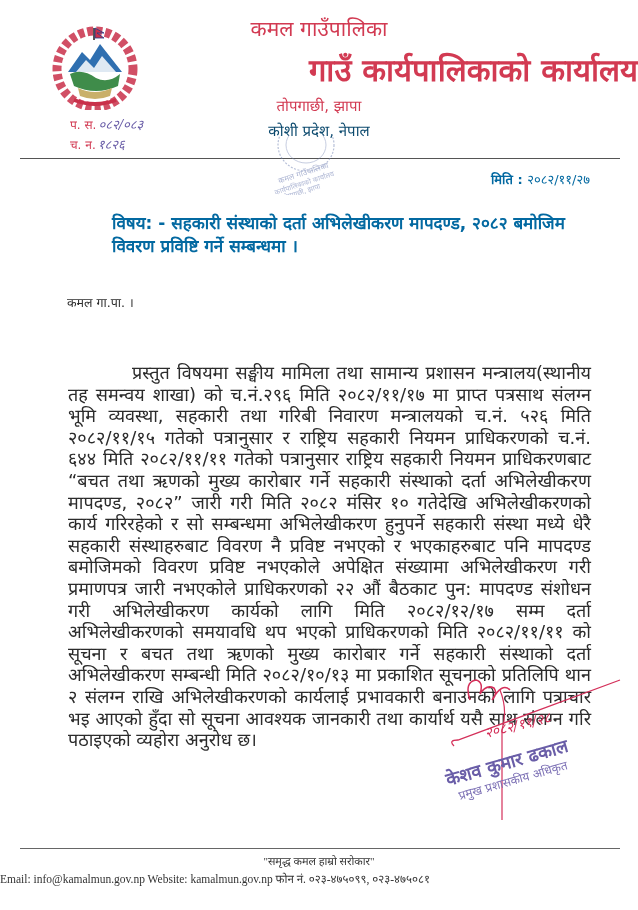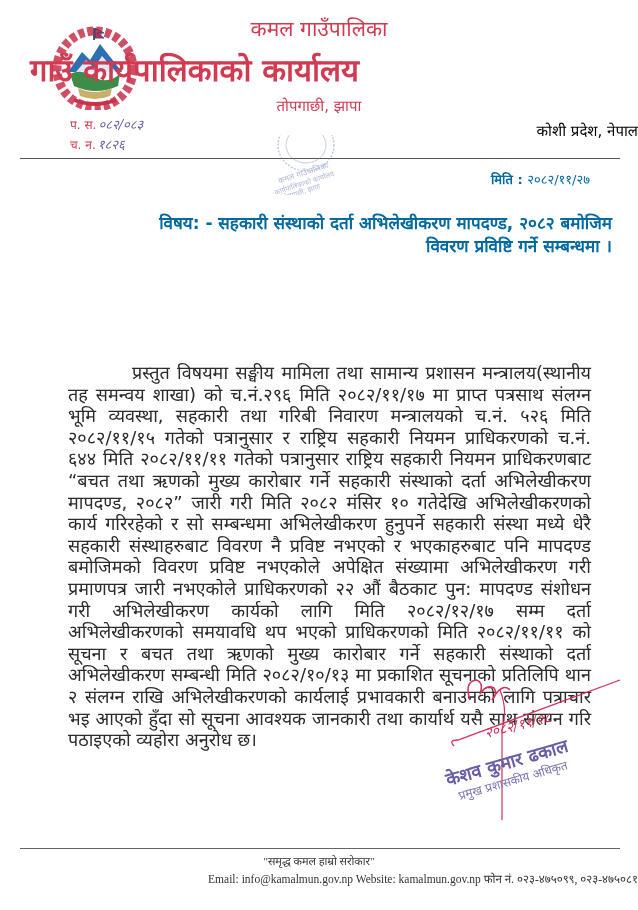--- a/index.html
+++ b/index.html
@@ -1,30 +1,30 @@
 <!DOCTYPE html>
 <html><head>
 <meta charset="utf-8">
 <style>
   html, body { margin: 0; padding: 0; background: #ffffff; }
   body {
     width: 638px; height: 910px; position: relative; overflow: hidden;
     font-family: "DejaVu Sans", "Liberation Sans", sans-serif;
     color: #2b2b2b;
   }
-  .abs { position: absolute; text-align: right; }
+  .abs { position: absolute; }
 
   
   .emblem { left: 52px; top: 24px; width: 86px; height: 86px; }
 
   
   .hdr-line1 { left: 0; width: 638px; top: 14px; text-align: center; color: #d23a52; font-size: 21px; padding-left: 0; }
-  .hdr-line2 { left: 0; width: 638px; top: 48px; text-align: left; color: #d23a52; font-size: 31px; font-weight: bold; padding-left: 30px; box-sizing: border-box; }
+  .hdr-line2 { left: 0; width: 638px; top: 48px; text-align: right; color: #d23a52; font-size: 31px; font-weight: bold; padding-left: 30px; box-sizing: border-box; }
   .hdr-line3 { left: 0; width: 638px; top: 95px; text-align: center; color: #d23a52; font-size: 15px; }
-  .hdr-line4 { left: 0; width: 638px; top: 120px; text-align: right; color: #000000; font-size: 15px; }
+  .hdr-line4 { left: 0; width: 638px; top: 120px; text-align: center; color: #0c4a6e; font-size: 15px; }
 
   .ref { left: 70px; color: #d23a52; font-size: 12px; }
   .ref .hand { color: #6a5ea8; font-family: "DejaVu Serif", serif; font-style: italic; font-size: 13px; margin-left: 2px; }
   .ref1 { top: 115px; }
   .ref2 { top: 135px; }
 
   .hr-top { left: 20px; width: 600px; top: 158px; height: 0; border-top: 1.5px solid #555; }
 
   
   .stamp1 { left: 256px; top: 135px; width: 100px; height: 60px; opacity: .55; }
@@ -86,20 +86,21 @@
 </div>
 
 <div class="abs date">
   <span>मिति :</span>
   <span class="val">२०८२/११/२७</span>
 </div>
 
 <div class="abs subject">विषय: - सहकारी संस्थाको दर्ता अभिलेखीकरण मापदण्ड, २०८२ बमोजिम विवरण प्रविष्टि गर्ने सम्बन्धमा ।</div>
 
 <div class="abs addressee">
+  <div>कमल गा.पा. ।</div>
 </div>
 
 <div class="abs body-para">प्रस्तुत विषयमा सङ्घीय मामिला तथा सामान्य प्रशासन मन्त्रालय(स्थानीय तह समन्वय शाखा) को च.नं.२९६ मिति २०८२/११/१७ मा प्राप्त पत्रसाथ संलग्न भूमि व्यवस्था, सहकारी तथा गरिबी निवारण मन्त्रालयको च.नं. ५२६ मिति २०८२/११/१५ गतेको पत्रानुसार र राष्ट्रिय सहकारी नियमन प्राधिकरणको च.नं. ६४४ मिति २०८२/११/११ गतेको पत्रानुसार राष्ट्रिय सहकारी नियमन प्राधिकरणबाट “बचत तथा ऋणको मुख्य कारोबार गर्ने सहकारी संस्थाको दर्ता अभिलेखीकरण मापदण्ड, २०८२” जारी गरी मिति २०८२ मंसिर १० गतेदेखि अभिलेखीकरणको कार्य गरिरहेको र सो सम्बन्धमा अभिलेखीकरण हुनुपर्ने सहकारी संस्था मध्ये धेरै सहकारी संस्थाहरुबाट विवरण नै प्रविष्ट नभएको र भएकाहरुबाट पनि मापदण्ड बमोजिमको विवरण प्रविष्ट नभएकोले अपेक्षित संख्यामा अभिलेखीकरण गरी प्रमाणपत्र जारी नभएकोले प्राधिकरणको २२ औं बैठकाट पुन: मापदण्ड संशोधन गरी अभिलेखीकरण कार्यको लागि मिति २०८२/१२/१७ सम्म दर्ता अभिलेखीकरणको समयावधि थप भएको प्राधिकरणको मिति २०८२/११/११ को सूचना र बचत तथा ऋणको मुख्य कारोबार गर्ने सहकारी संस्थाको दर्ता अभिलेखीकरण सम्बन्धी मिति २०८२/१०/१३ मा प्रकाशित सूचनाको प्रतिलिपि थान २ संलग्न राखि अभिलेखीकरणको कार्यलाई प्रभावकारी बनाउनको लागि पत्राचार भइ आएको हुँदा सो सूचना आवश्यक जानकारी तथा कार्यार्थ यसै साथ संलग्न  गरि पठाइएको व्यहोरा अनुरोध छ।</div>
 
 <div class="abs sig">
   <svg width="198" height="150" viewBox="0 0 198 150">
     <path d="M30 30 Q24 12 36 10 Q44 12 40 24 Q46 14 54 18 Q58 24 52 30 Q62 12 70 20" fill="none" stroke="#d4305a" stroke-width="1.5"></path>
     <path d="M14 76 Q8 70 18 70 L180 10" fill="none" stroke="#d4305a" stroke-width="1.3"></path>
     <path d="M60 20 Q68 40 62 60 L62 150" fill="none" stroke="#d4305a" stroke-width="1.2"></path>
     <text x="46" y="68" font-size="14" fill="#d4305a" font-family="DejaVu Serif, serif" font-style="italic" transform="rotate(-14 46 68)">२०८२/११/२८</text>

